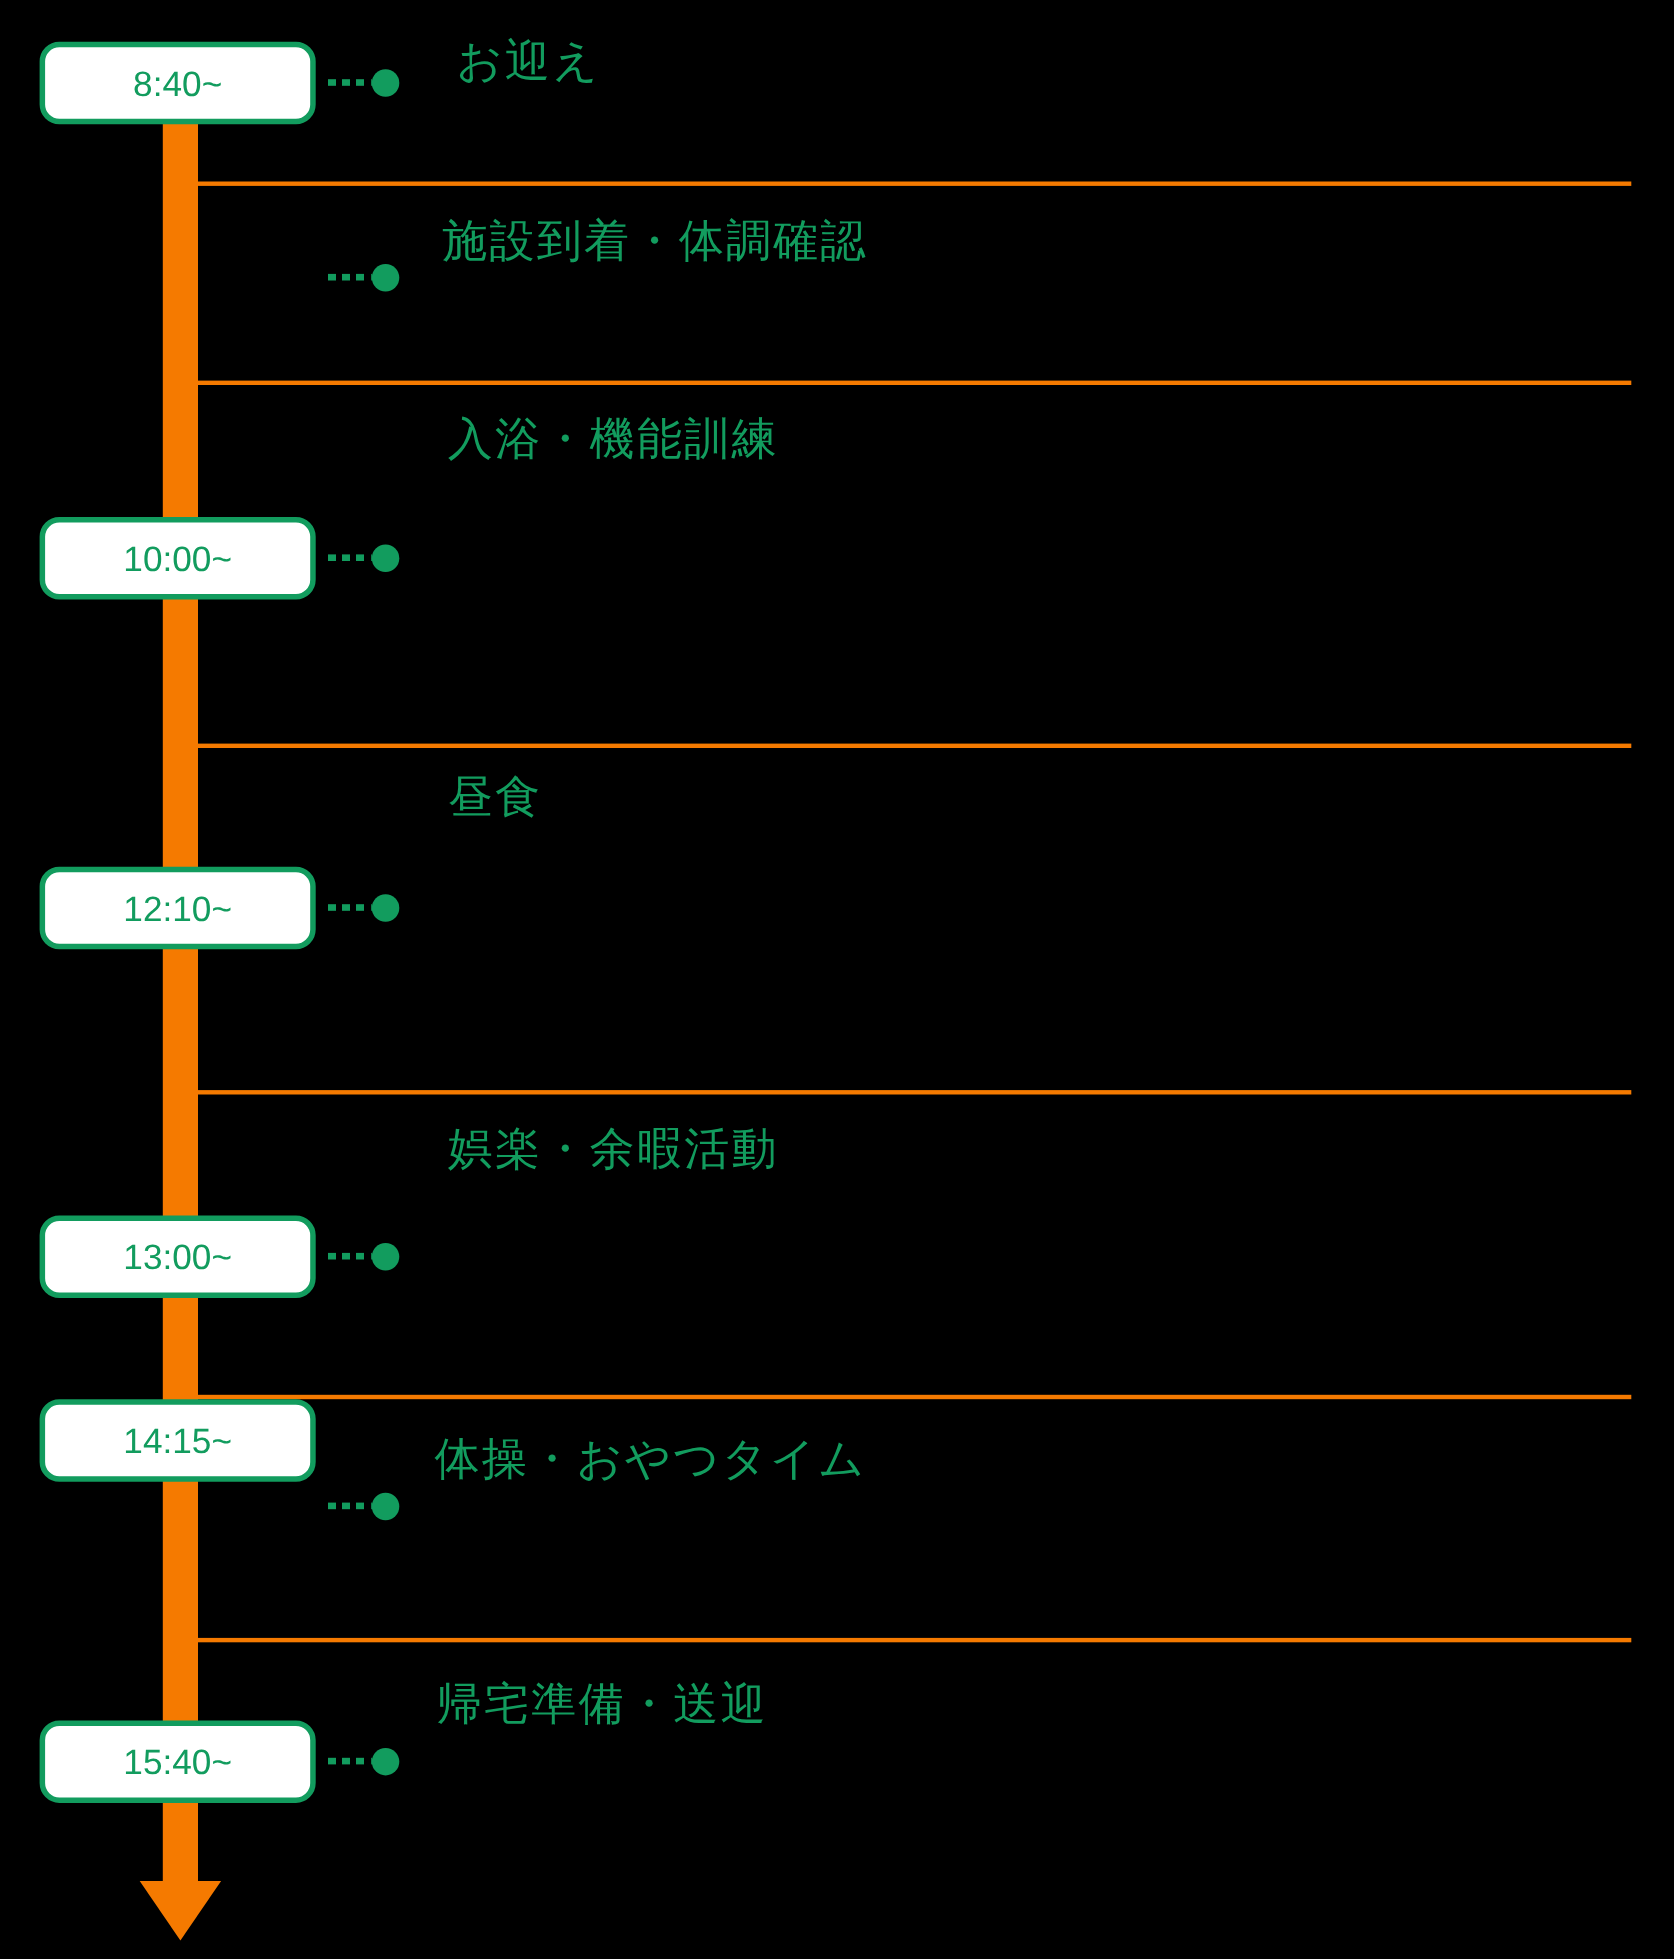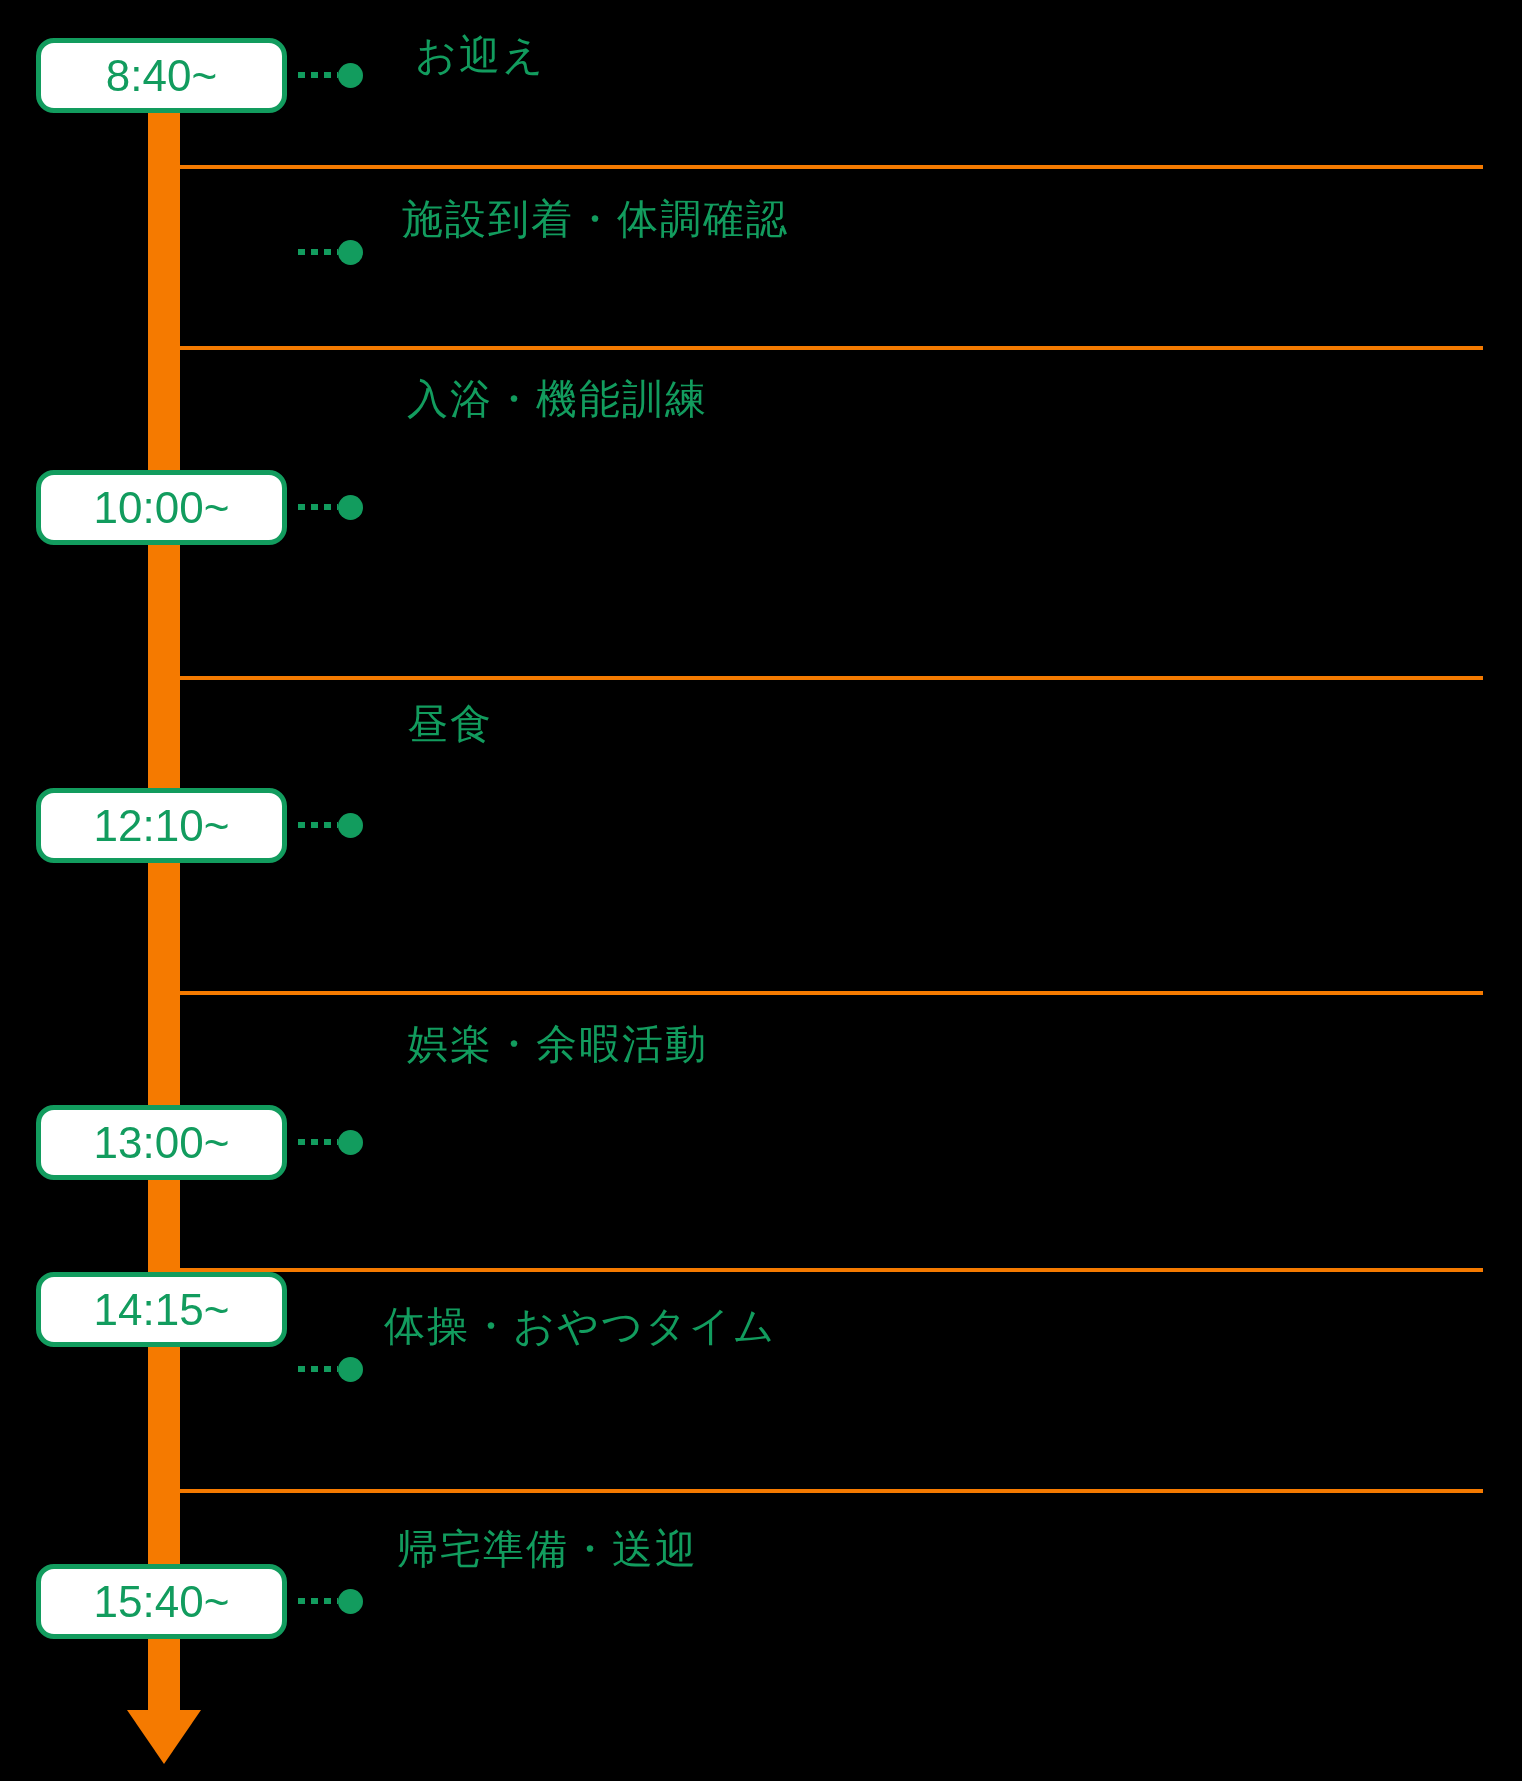--- a/index.html
+++ b/index.html
@@ -46,21 +46,21 @@
     width:251px; height:75px;
     box-sizing:border-box;
     background:var(--badge_bg);
     border:5px solid var(--accent_green);
     border-radius:18px;
     display:flex; align-items:center; justify-content:center;
     z-index:2;
   }
   .badge span{
     color:var(--accent_green);
-    font-size:44px;
+    font-size:32px;
     line-height:1;
   }
   
   .dash{
     position:absolute;
     left:298px;
     width:40px; height:6px;
     background:repeating-linear-gradient(90deg,
       var(--accent_green) 0 7px, transparent 7px 13px);
     z-index:2;
@@ -129,21 +129,21 @@
   </div>
   <div class="dash" style="top:1139px"></div>
   <div class="dot" style="top:1130px"></div>
   <div class="label" style="left:407px; top:1023px">娯楽・余暇活動</div>
 
   <div class="badge" style="top:1272px">
     <span>14:15~</span>
   </div>
   <div class="dash" style="top:1366px"></div>
   <div class="dot" style="top:1357px"></div>
-  <div class="label" style="left:384px; top:1305px">体操・おやつタイム</div>
+  <div class="label" style="left:395px; top:1305px">体操・おやつタイム</div>
 
   <div class="badge" style="top:1564px">
     <span>15:40~</span>
   </div>
   <div class="dash" style="top:1598px"></div>
   <div class="dot" style="top:1589px"></div>
   <div class="label" style="left:397px; top:1528px">帰宅準備・送迎</div>
 
 </div>
 

